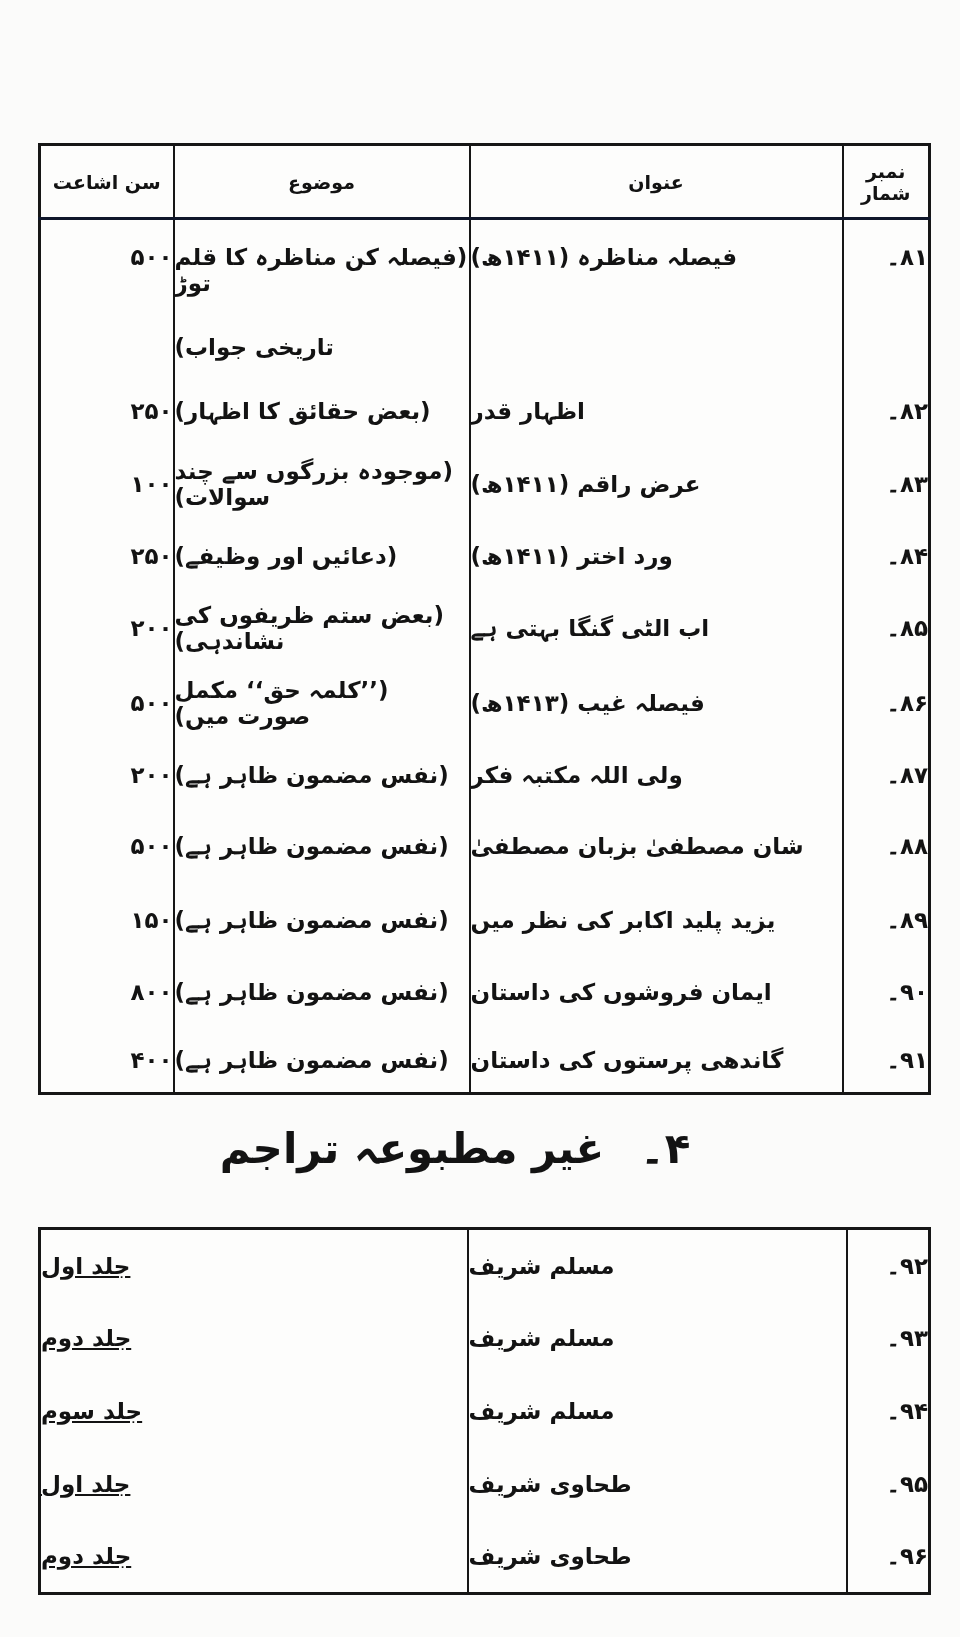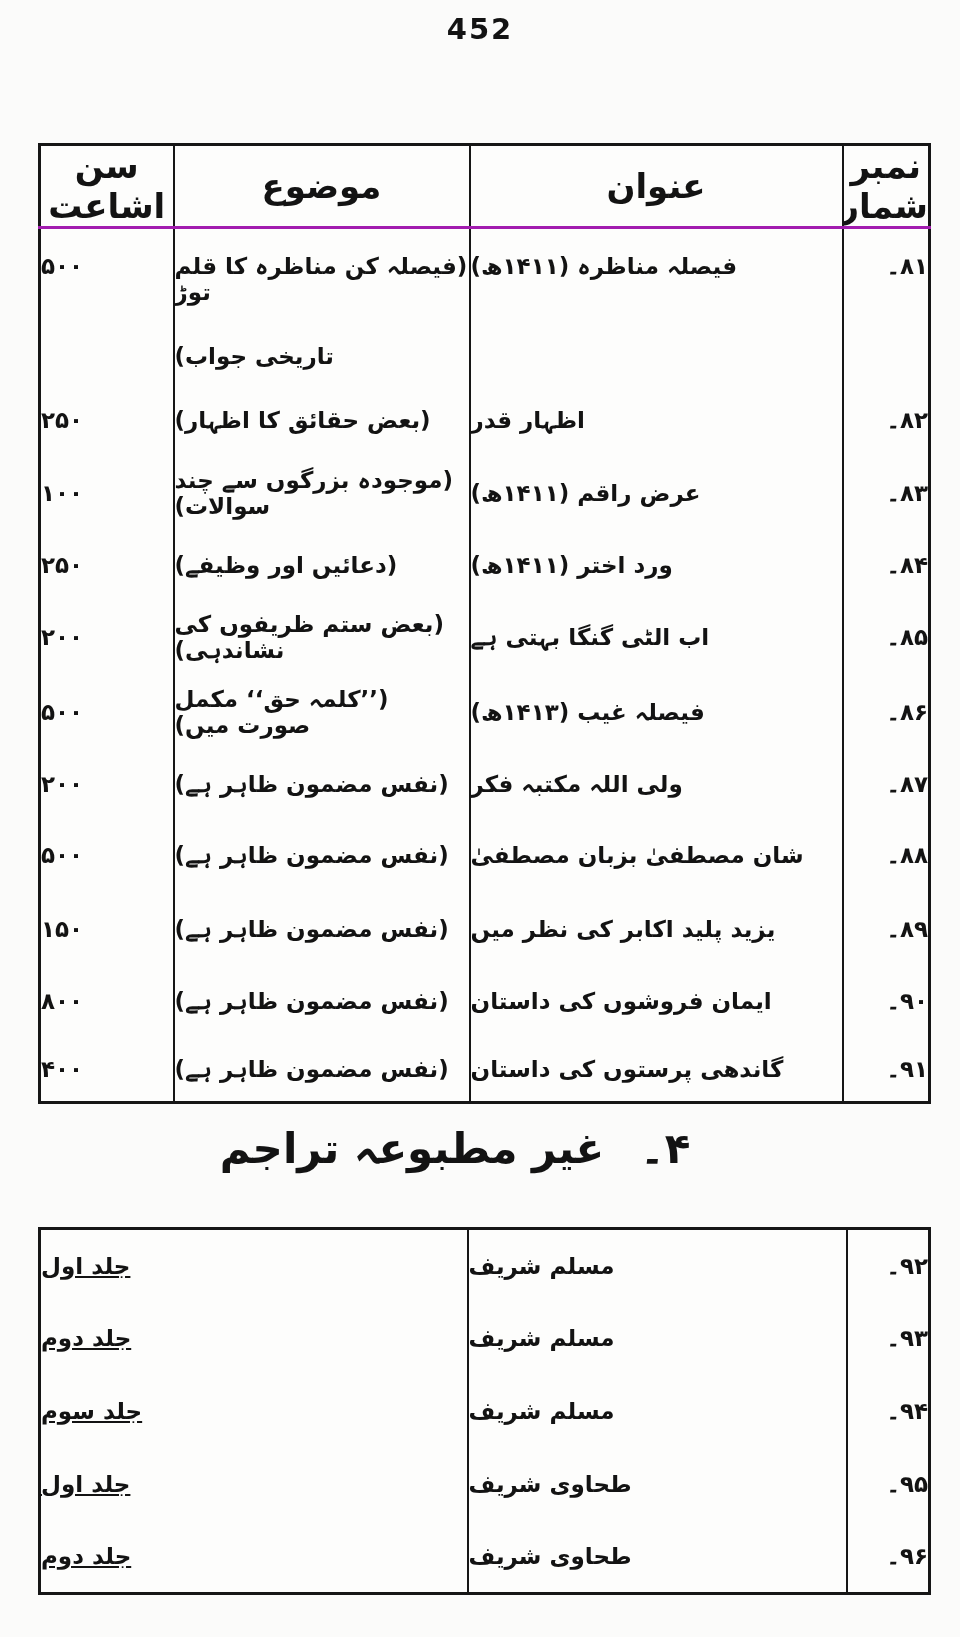--- a/index.html
+++ b/index.html
@@ -27,33 +27,33 @@
   #table1 { top: 143px; left: 38px; width: 890px; }
   #table2 { top: 1227px; left: 38px; width: 890px; }
 
   .tbl th, .tbl td {
     border-left: 2px solid #161616;
     border-right: 2px solid #161616;
     overflow: hidden;
     padding: 0;
   }
   #table1 thead th {
-    border-bottom: 3px solid #a21caf;
+    border-bottom: 3px solid #0f172a;
     height: 71px;
-    font-size: 34px; font-weight: bold;
+    font-size: 19px; font-weight: bold;
     text-align: center; vertical-align: middle;
   }
   .tbl tbody td {
     font-size: 23px; font-weight: bold;
     vertical-align: middle;
   }
   .serial-cell { text-align: right; font-size: 22px; }
   .title-cell  { text-align: left; padding: 0 10px 0 4px; }
   .subject-cell{ text-align: left; padding: 0 6px; font-size: 22px; }
-  .count-cell  { text-align: left; font-size: 21px; letter-spacing: 2px; }
+  .count-cell  { text-align: right; font-size: 21px; letter-spacing: 2px; }
   .volume-cell { text-align: left; padding: 0 8px; text-decoration: underline; }
 
   
   #table1 tbody tr:nth-child(1)  { height: 155px; }
   #table1 tbody tr:nth-child(2)  { height: 74px; }
   #table1 tbody tr:nth-child(3)  { height: 72px; }
   #table1 tbody tr:nth-child(4)  { height: 72px; }
   #table1 tbody tr:nth-child(5)  { height: 72px; }
   #table1 tbody tr:nth-child(6)  { height: 78px; }
   #table1 tbody tr:nth-child(7)  { height: 66px; }
@@ -72,21 +72,20 @@
     font-size: 42px; font-weight: bold;
     transform: translateX(-25px);
   }
   .section-heading .heading-number { margin-left: 36px; display: inline-block; }
 </style>
 </head>
 <body>
 
 <div class="page">
 
-  <div class="page-number">452</div>
 
   <table class="tbl" id="table1">
     <colgroup>
       <col style="width:87px">
       <col style="width:373px">
       <col style="width:296px">
       <col style="width:134px">
     </colgroup>
     <thead>
       <tr>

